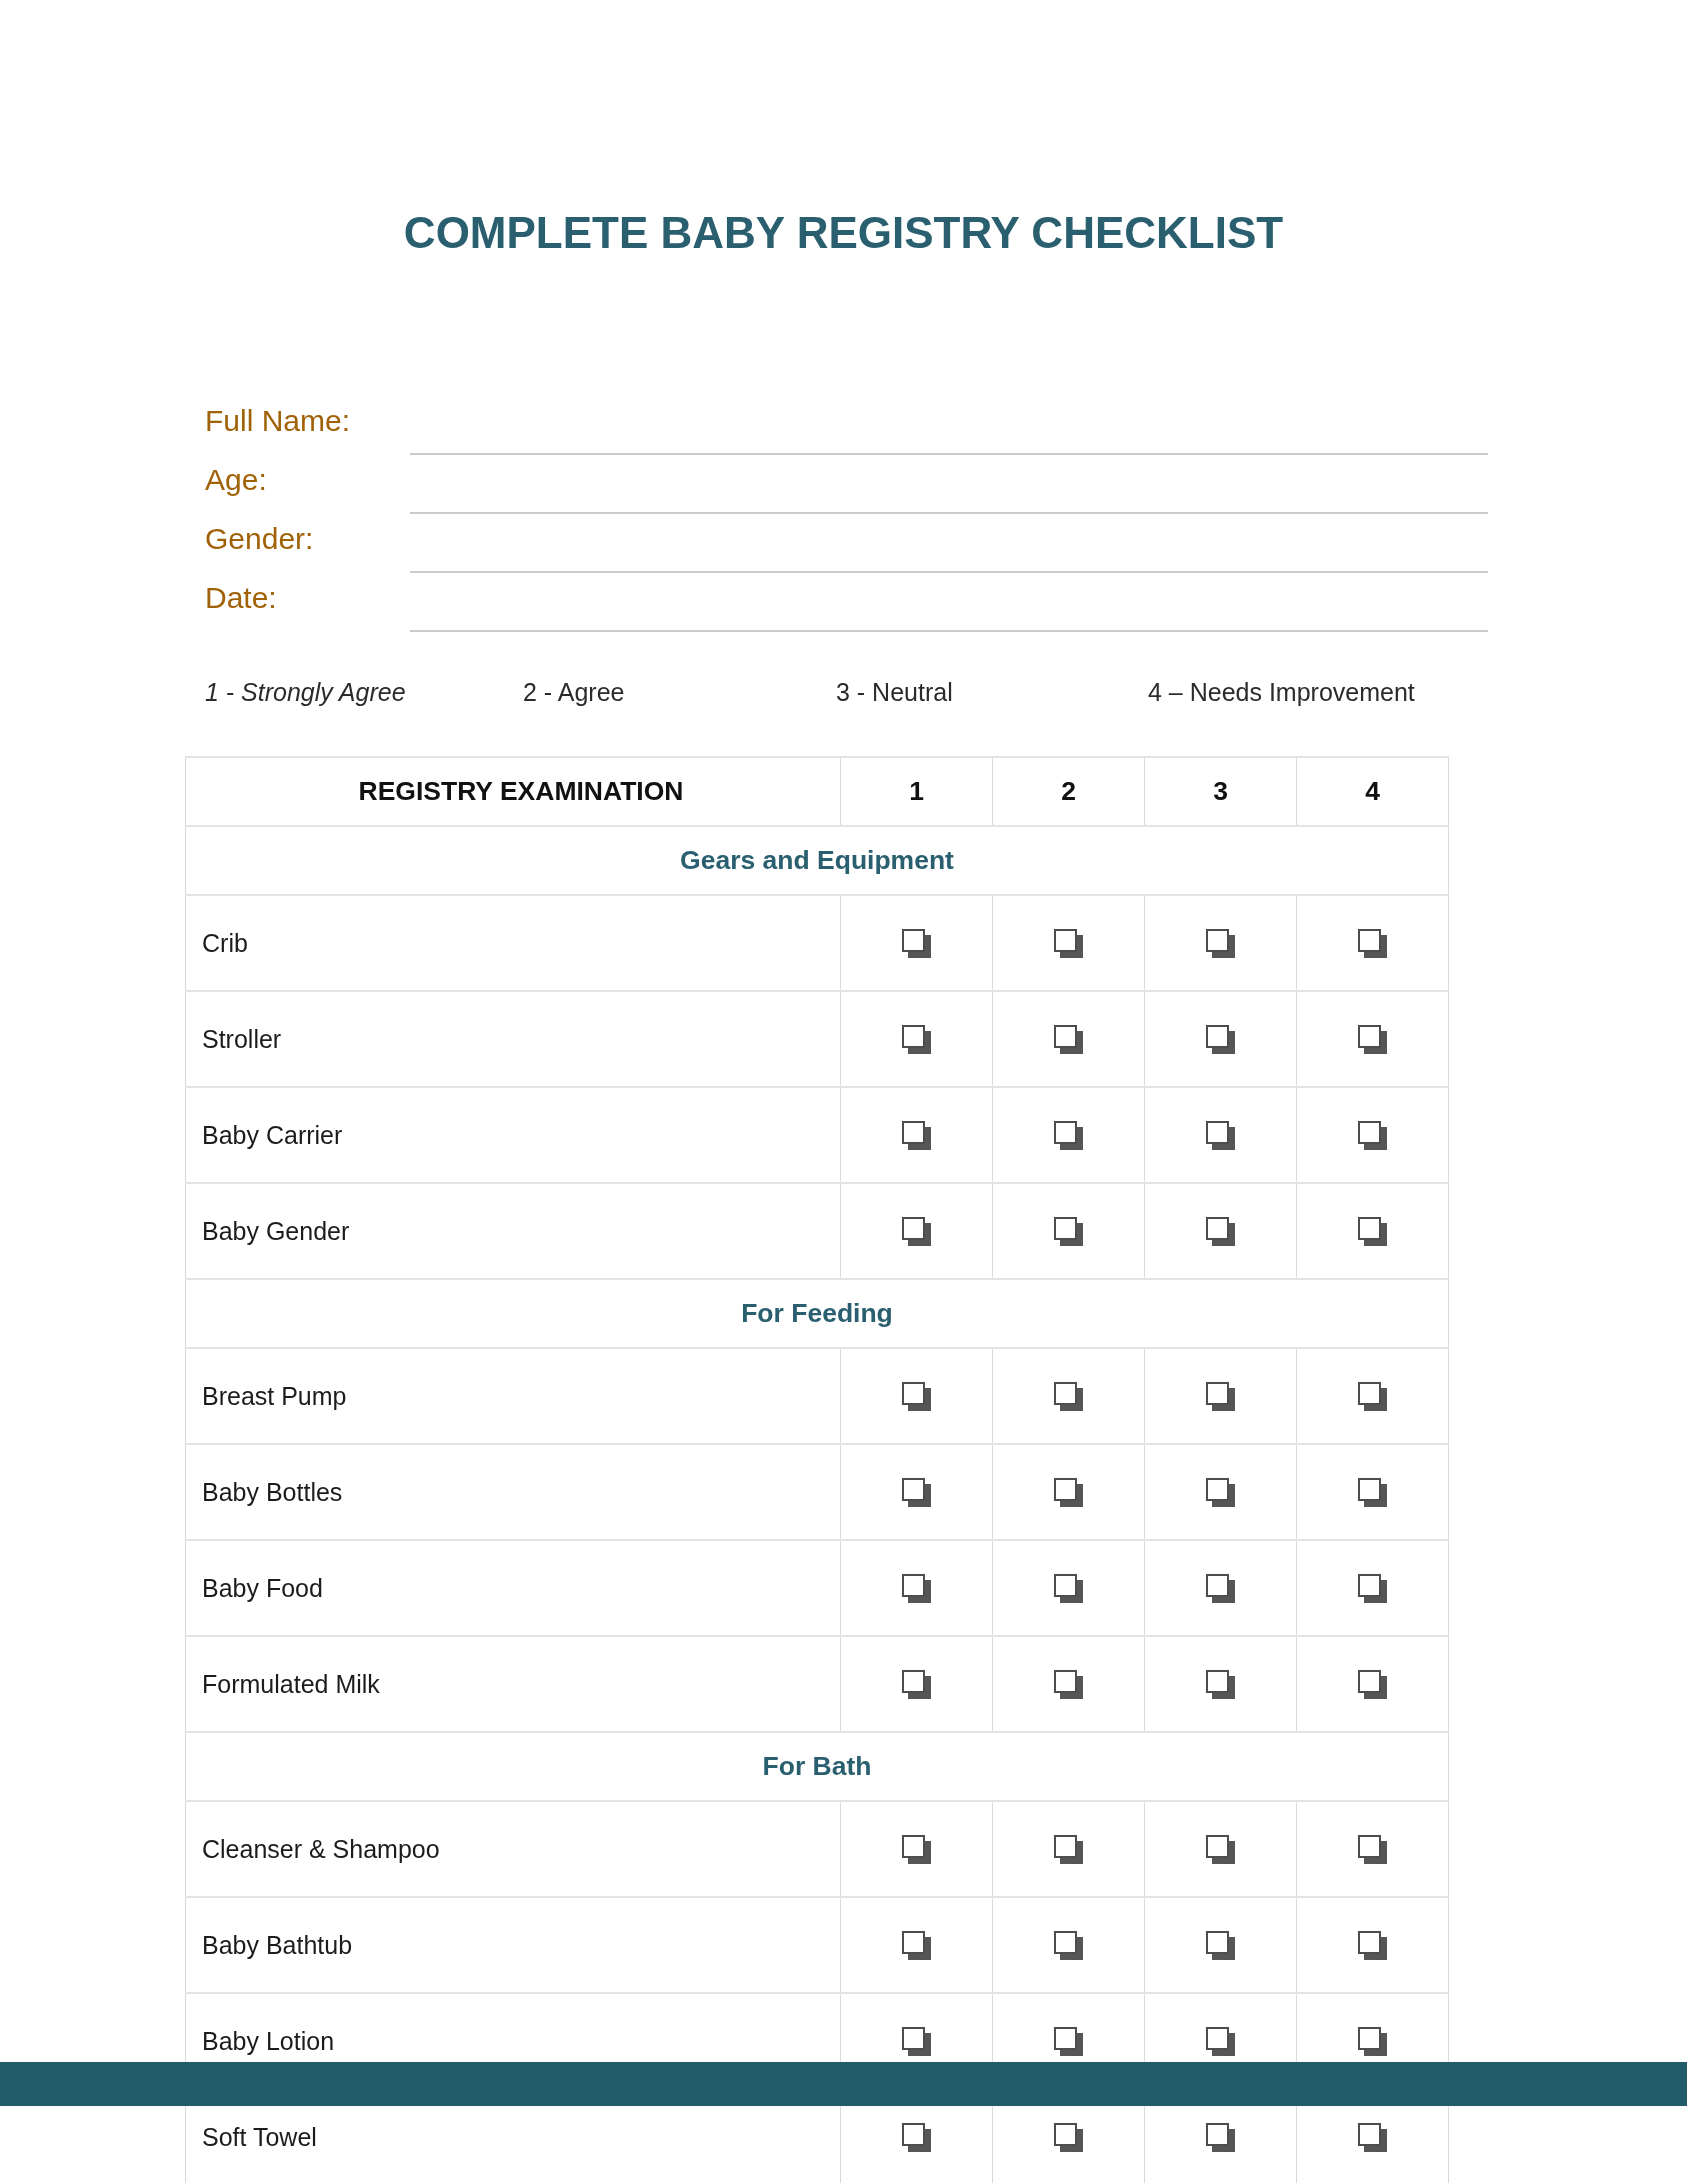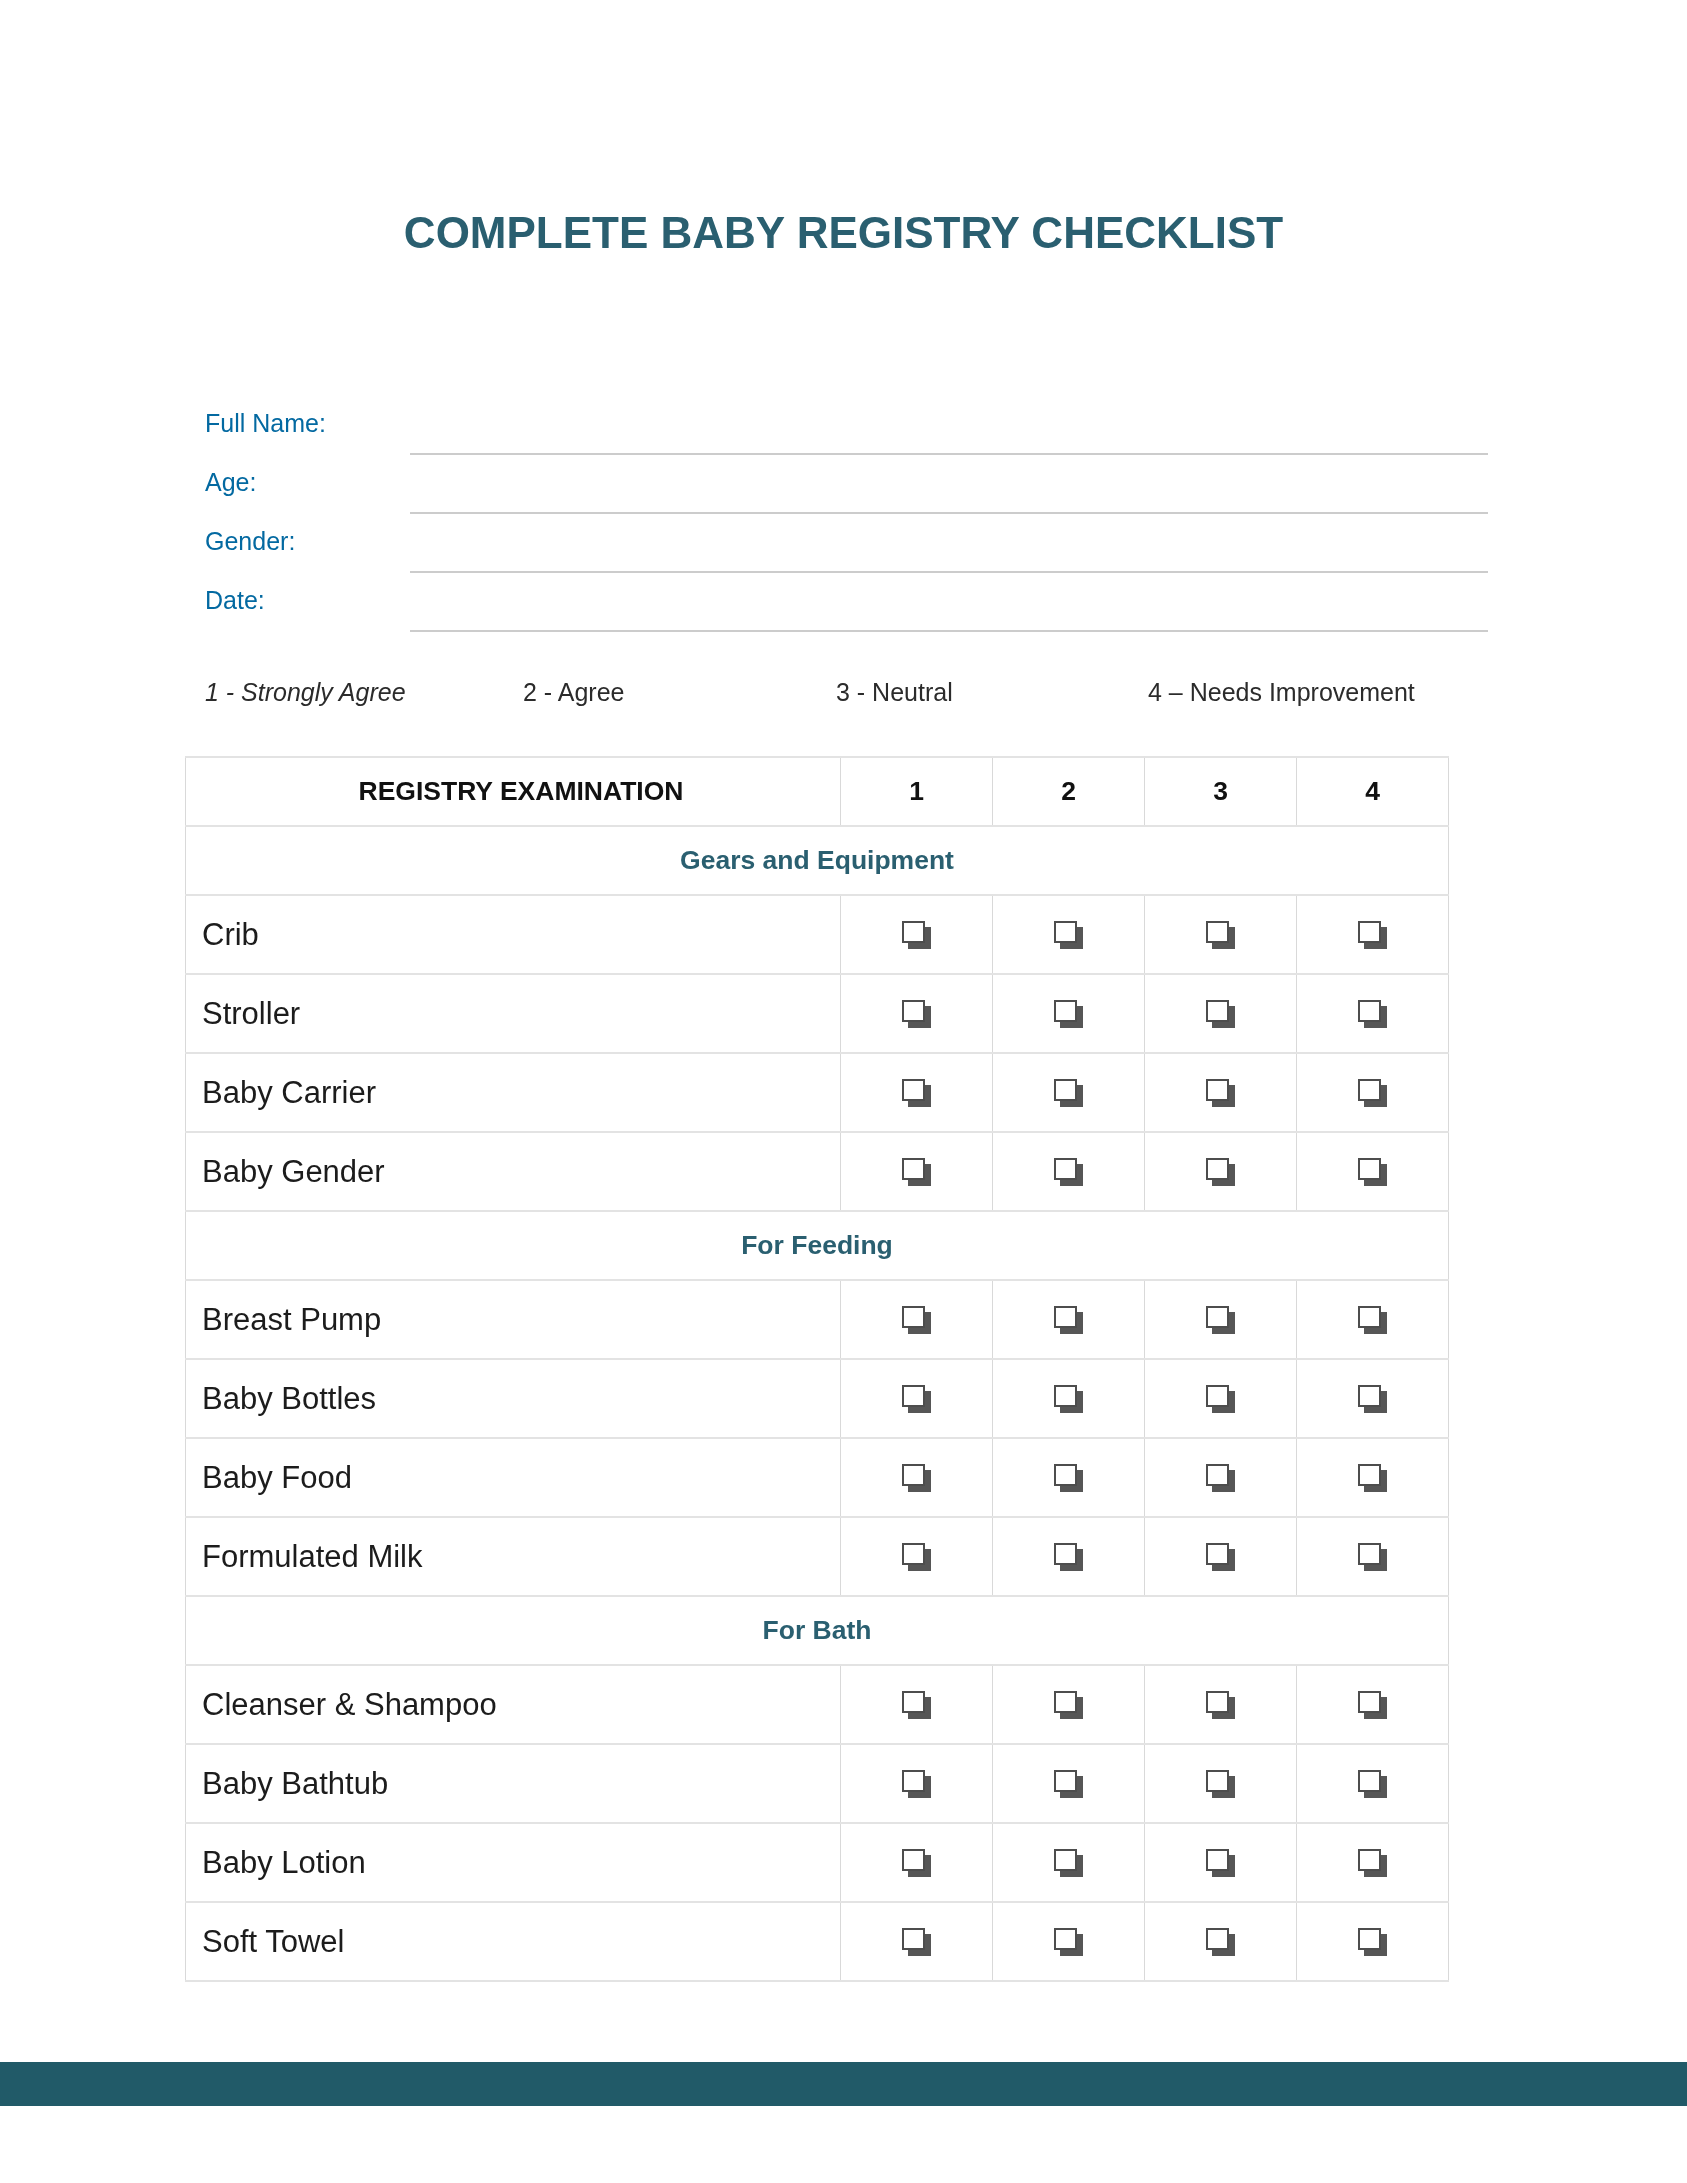--- a/index.html
+++ b/index.html
@@ -24,21 +24,21 @@
   .title{
     position:absolute;top:202px;left:0;width:100%;
     text-align:center;font-size:44px;font-weight:bold;
     color:var(--accent);letter-spacing:0px;margin-top:6px;
   }
 
   
   .fields{position:absolute;top:396px;left:205px;width:1283px;}
   .field{display:flex;align-items:flex-end;height:59px;}
   .field .flabel{
-    width:205px;font-size:25px;color:#0369a1;
+    width:205px;font-size:30px;color:#a16207;
     padding-bottom:17px;white-space:nowrap;
   }
   .field .fline{flex:1;border-bottom:2px solid var(--underline);height:100%;}
 
   
   .scale{position:absolute;top:674px;left:0;width:100%;height:36px;font-size:25px;color:#2b2b2b;}
   .scale span{position:absolute;top:4px;white-space:nowrap;}
   .scale .s0{left:205px;font-style:italic;}
   .scale .s1{left:523px;}
   .scale .s2{left:836px;}
@@ -62,21 +62,21 @@
     text-align:center;font-size:26.5px;font-weight:bold;color:#111;
     border-left:1.3px solid var(--line-v);
   }
   th.hnum:last-child{border-right:1.3px solid var(--line-v);}
   td.section{
     height:69px;text-align:center;font-size:26.5px;font-weight:bold;
     color:var(--accent);
     border-left:1.3px solid var(--line-v);border-right:1.3px solid var(--line-v);
   }
   td.item{
-    height:79px;text-align:left;padding-left:16px;font-size:31px;color:#1c1c1c;
+    height:96px;text-align:left;padding-left:16px;font-size:25px;color:#1c1c1c;
     border-left:1.3px solid var(--line-v);
   }
   td.cell{
     text-align:center;border-left:1.3px solid var(--line-v);
   }
   td.cell:last-child{border-right:1.3px solid var(--line-v);}
   .cbx{
     display:inline-block;width:22.5px;height:22.5px;background:#fff;
     border:2.6px solid var(--cbx);
     box-shadow:6px 6px 0 0 #565656;

